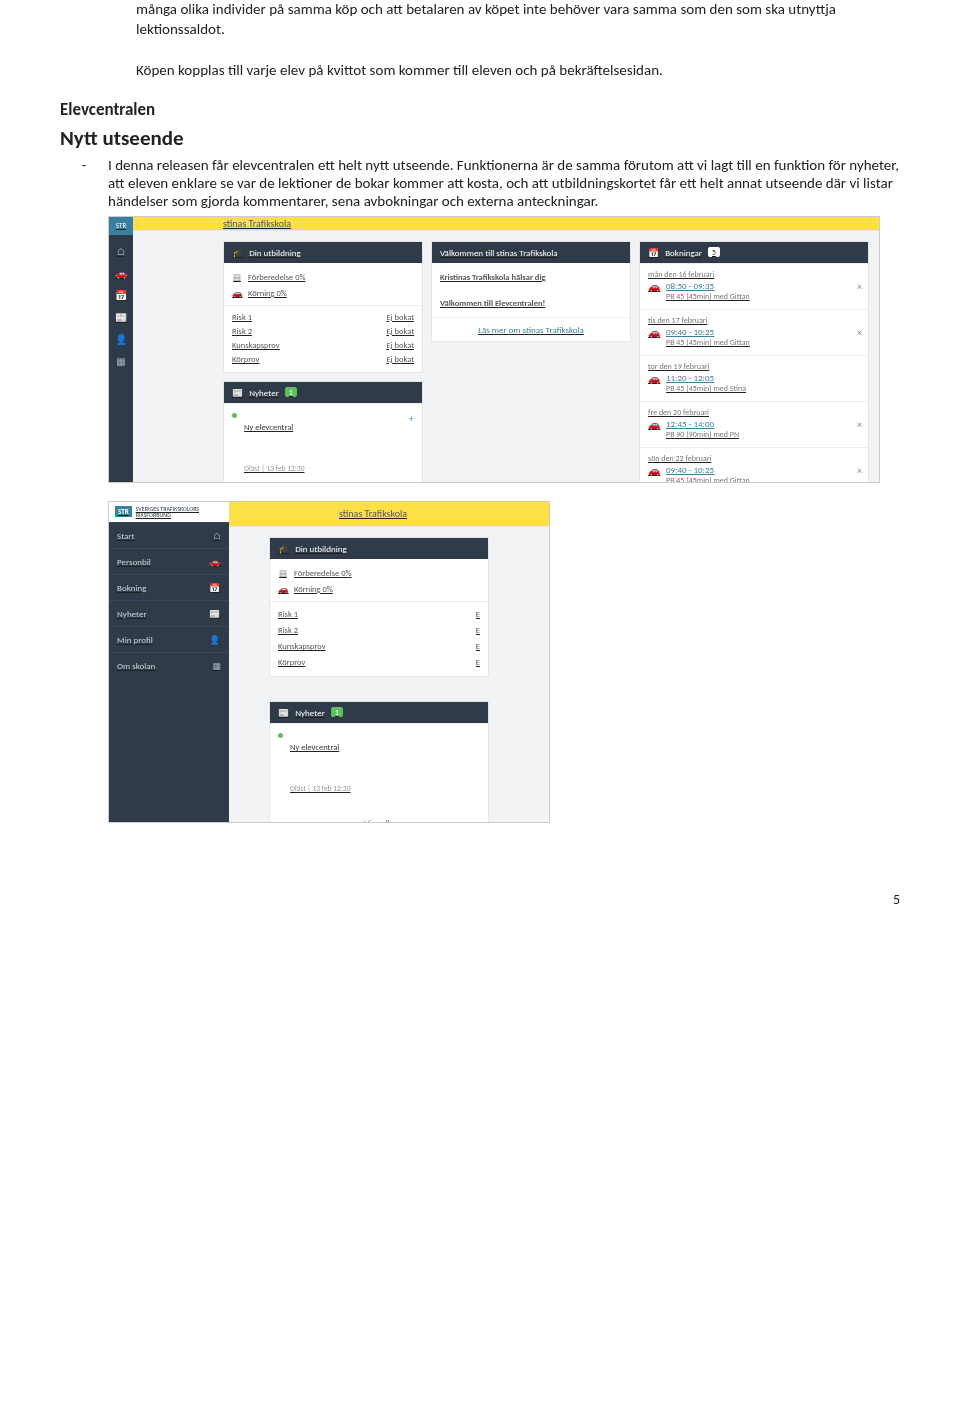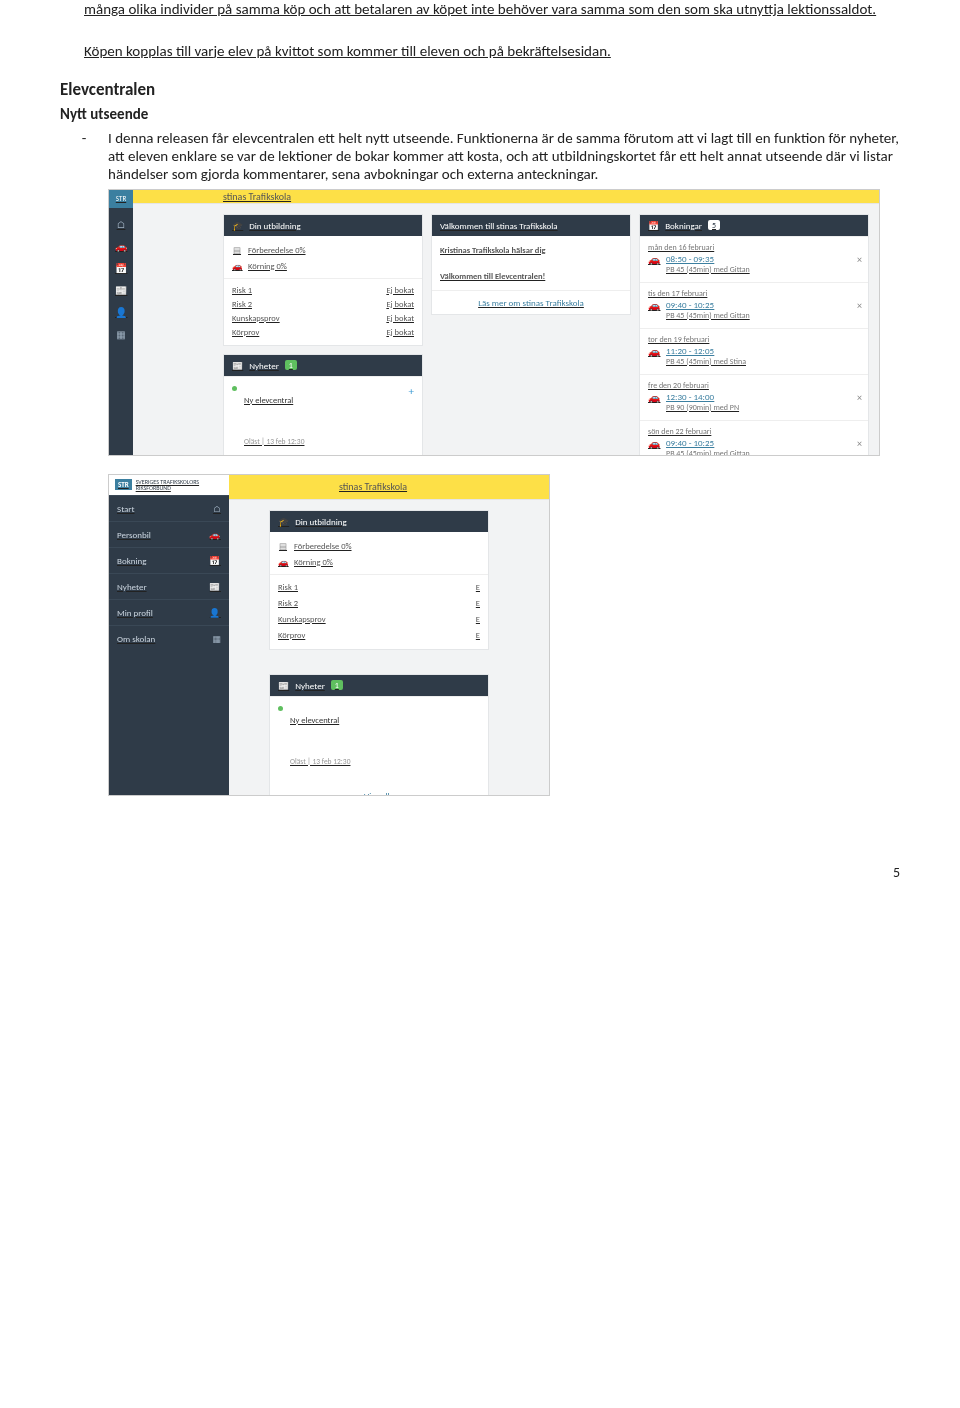--- a/index.html
+++ b/index.html
@@ -7,23 +7,23 @@
     font-family: Calibri, Arial, sans-serif;
     font-size: 15px;
     color: #222;
     width: 960px;
     background: #fff;
   }
   .page {
     padding: 0 60px 40px 60px;
   }
   p { margin: 0 0 4px 0; line-height: 1.3; }
-  .para-indent { margin-left: 24px; text-decoration: underline; }
+  .para-indent { margin-left: 76px; }
   .h2 { font-weight: bold; font-size: 17px; margin-top: 18px; }
-  .h3 { font-weight: bold; font-size: 15px; }
+  .h3 { font-weight: bold; font-size: 21px; }
   .bullet-row { display: flex; }
   .bullet-dash { width: 48px; text-align: center; }
   .bullet-body { flex: 1; }
   .screenshot {
     margin: 6px 0 18px 48px;
     border: 1px solid #ccc;
     background: #fff;
     font-size: 9px;
     overflow: hidden;
     text-decoration: underline;
@@ -212,21 +212,21 @@
                     <div class="btime">11:20 - 12:05</div>
                     <div class="bsub">PB 45 (45min) med Stina</div>
                   </div>
                 </div>
             </div>
             <div class="booking">
               <div class="bdate">fre den 20 februari</div>
               <div class="brow">
                   <span class="bic">🚗</span>
                   <div>
-                    <div class="btime">12:30 - 14:00</div>
+                    <div class="btime">12:45 - 14:00</div>
                     <div class="bsub">PB 90 (90min) med PN</div>
                   </div>
                 </div>
               <div class="bx">×</div>
             </div>
             <div class="booking">
               <div class="bdate">sön den 22 februari</div>
               <div class="brow">
                   <span class="bic">🚗</span>
                   <div>

